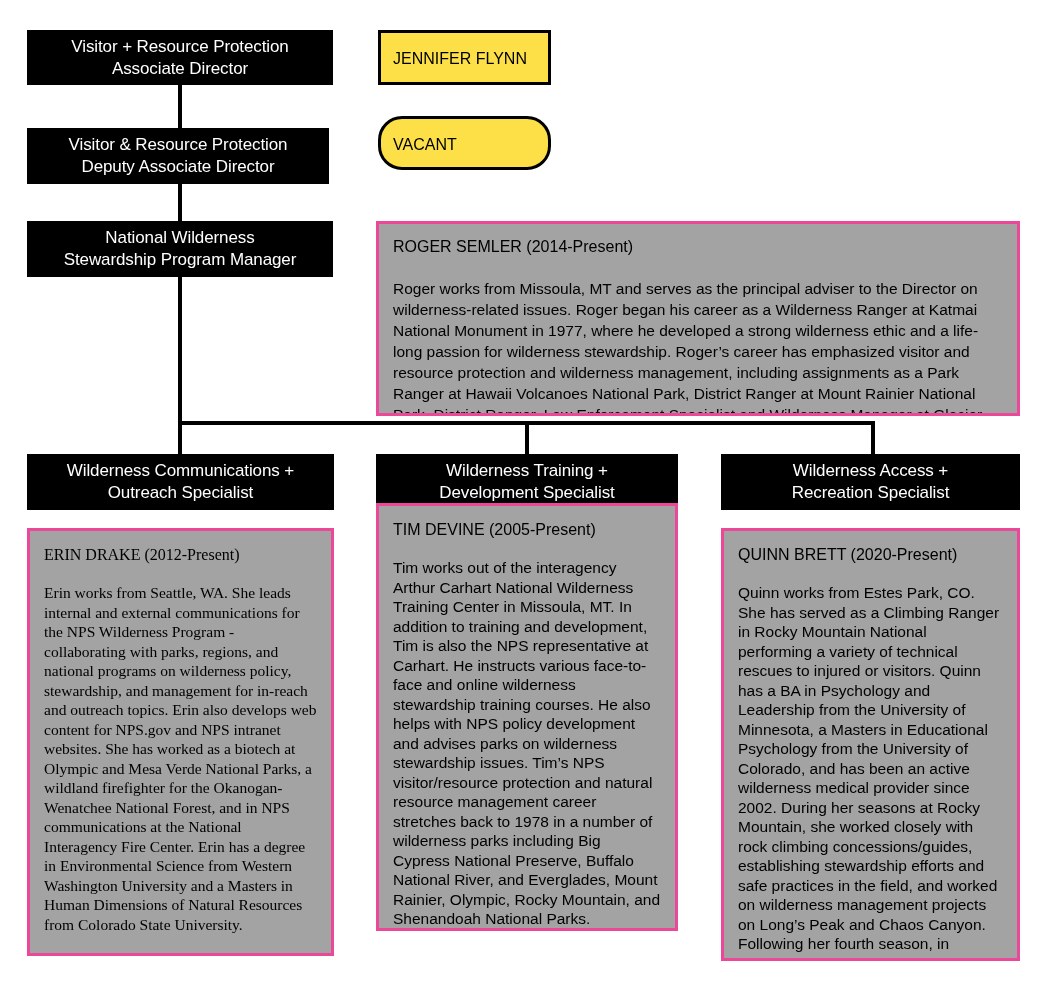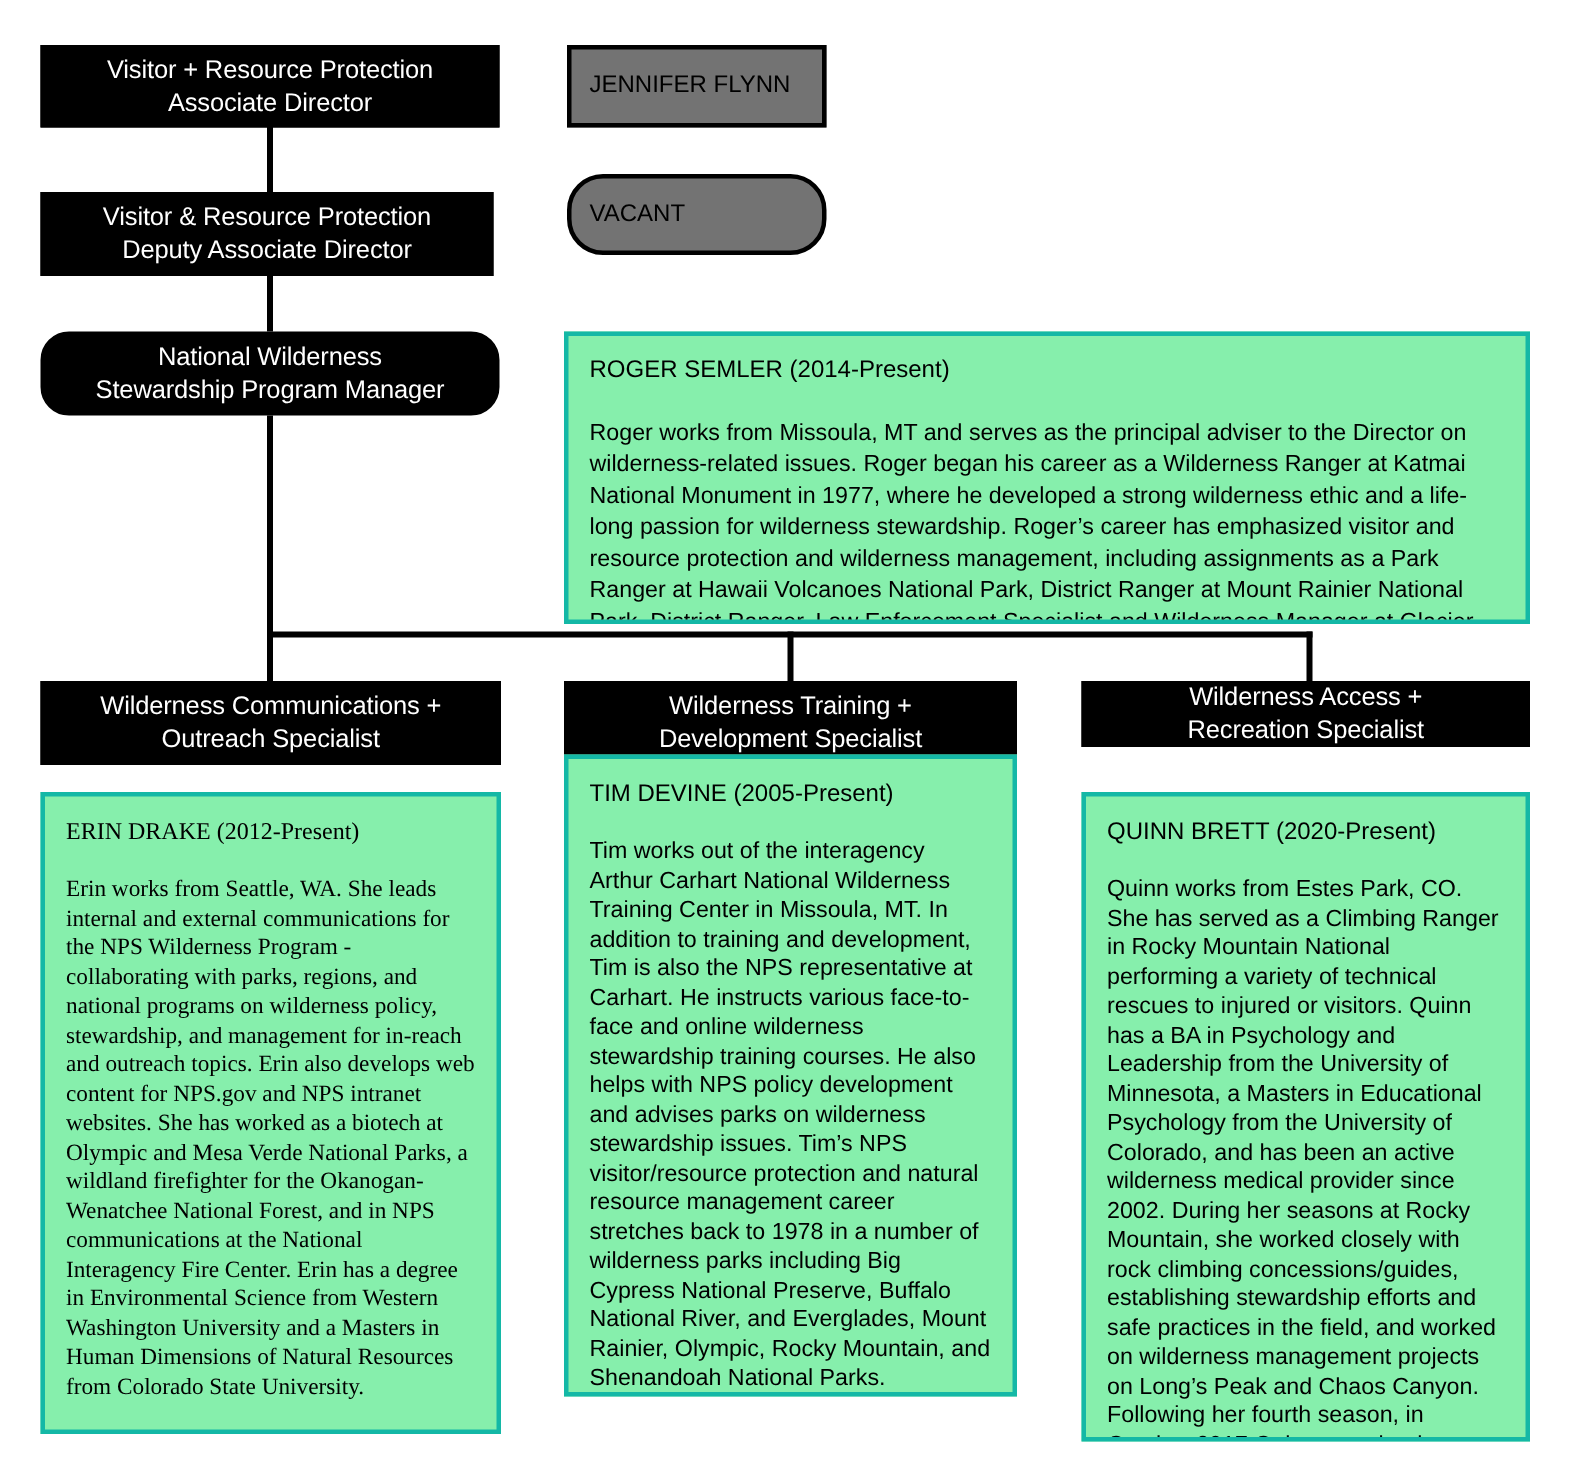--- a/index.html
+++ b/index.html
@@ -32,32 +32,31 @@
     text-align: center;
     font-weight: normal;
     font-size: 17px;
     line-height: 1.28;
     letter-spacing: -0.1px;
     padding: 2px 6px;
   }
   .role-box .role-text { display: block; width: 100%; }
 
   .name-box {
-    background: #737373;
+    background: #fde047;
     border: 3px solid #000000;
     display: flex;
-    align-items: center;
     font-size: 16px;
     line-height: 1.3;
-    padding: 6px 12px;
+    padding: 16px 12px;
   }
 
   .bio-box {
-    background: #86efac;
-    border: 3px solid #14b8a6;
+    background: #a3a3a3;
+    border: 3px solid #ec4899;
     padding: 14px 14px 10px 14px;
     font-size: 15.5px;
     line-height: 1.26;
     overflow: hidden;
   }
   .bio-box .bio-name {
     display: block;
     font-size: 16px;
     margin: 0 0 18px 0;
   }
@@ -114,21 +113,21 @@
     <span class="role-text">
       <span>Visitor &amp; Resource Protection</span><br>
       <span>Deputy Associate Director</span>
     </span>
   </div>
 
   <div class="pos name-box" style="left:378px; top:116px; width:173px; height:54px;border-radius:24px;">
     <span>VACANT</span>
   </div>
 
-  <div class="pos role-box" style="left:27px; top:221px; width:306px; height:56px;border-radius:19px;">
+  <div class="pos role-box" style="left:27px; top:221px; width:306px; height:56px;">
     <span class="role-text">
       <span>National Wilderness</span><br>
       <span>Stewardship Program Manager</span>
     </span>
   </div>
 
   <div class="pos bio-box bio-wide" style="left:376px; top:221px; width:644px; height:195px;">
     <span class="bio-name">ROGER SEMLER (2014-Present)</span>
     <span class="bio-text">Roger works from Missoula, MT and serves as the principal adviser to the Director on wilderness-related issues. Roger began his career as a Wilderness Ranger at Katmai National Monument in 1977, where he developed a strong wilderness ethic and a life-long passion for wilderness stewardship. Roger’s career has emphasized visitor and resource protection and wilderness management, including assignments as a Park Ranger at Hawaii Volcanoes National Park, District Ranger at Mount Rainier National Park, District Ranger, Law Enforcement Specialist and Wilderness Manager at Glacier National Park, and Operations Manager at Gates of the Arctic National Park and Preserve.</span>
   </div>
@@ -140,21 +139,21 @@
     </span>
   </div>
 
   <div class="pos role-box" style="left:376px; top:454px; width:302px; height:56px;">
     <span class="role-text">
       <span>Wilderness Training +</span><br>
       <span>Development Specialist</span>
     </span>
   </div>
 
-  <div class="pos role-box" style="left:721px; top:454px; width:299px; height:44px;">
+  <div class="pos role-box" style="left:721px; top:454px; width:299px; height:56px;">
     <span class="role-text">
       <span>Wilderness Access +</span><br>
       <span>Recreation Specialist</span>
     </span>
   </div>
 
   <div class="pos bio-box" style="left:27px; top:528px; width:307px; height:428px;font-family:Liberation Serif, serif;">
     <span class="bio-name">ERIN DRAKE (2012-Present)</span>
     <span class="bio-text">Erin works from Seattle, WA. She leads internal and external communications for the NPS Wilderness Program - collaborating with parks, regions, and national programs on wilderness policy, stewardship, and management for in-reach and outreach topics. Erin also develops web content for NPS.gov and NPS intranet websites. She has worked as a biotech at Olympic and Mesa Verde National Parks, a wildland firefighter for the Okanogan-Wenatchee National Forest, and in NPS communications at the National Interagency Fire Center. Erin has a degree in Environmental Science from Western Washington University and a Masters in Human Dimensions of Natural Resources from Colorado State University.</span>
   </div>

